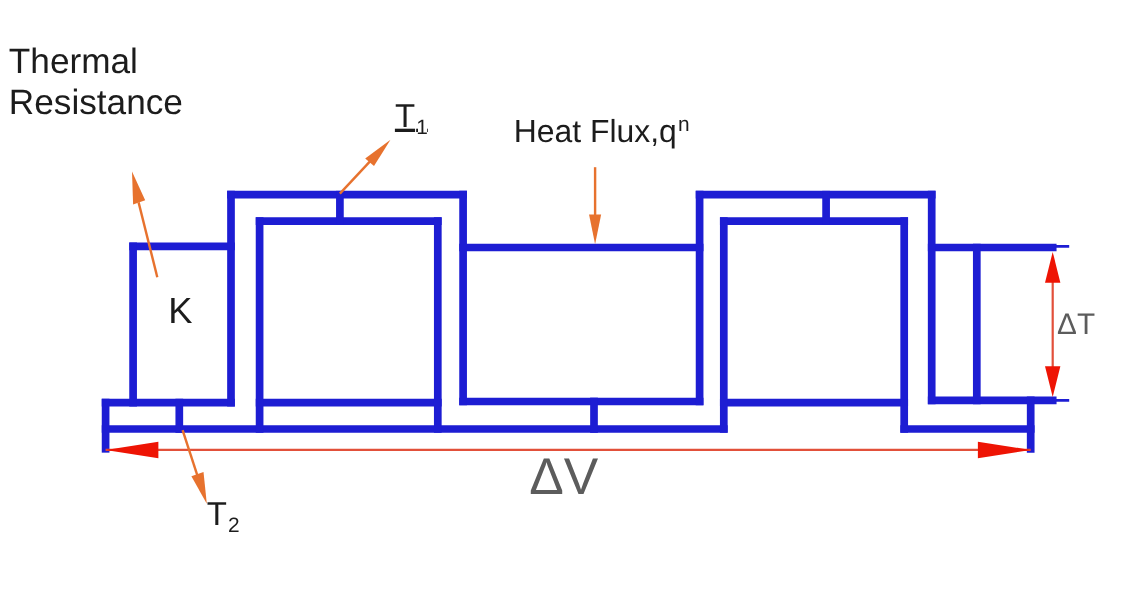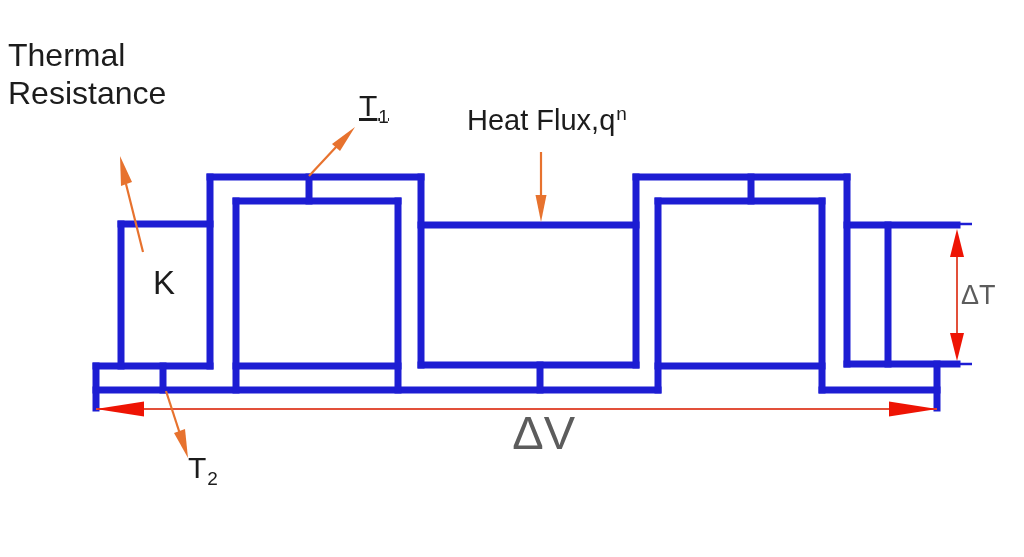--- a/index.html
+++ b/index.html
@@ -25,21 +25,21 @@
   .annhead{fill:var(--orange);stroke:none;}
   .label{position:absolute;color:var(--black);white-space:nowrap;}
   .trl{left:8px;top:36px;width:198px;font-size:32px;line-height:38px;}
   .t1{left:359px;top:89px;font-size:30px;text-decoration:underline;}
   .t2{left:188px;top:451px;font-size:30px;}
   .sub{font-size:19px;position:relative;top:7px;left:1px;}
   .hf{left:467px;top:104px;font-size:29px;text-align:center;}
   .sup{font-size:19px;position:relative;top:-10px;left:1px;}
   .k{left:153px;top:264px;font-size:33px;}
   .dt{left:961px;top:280px;font-size:27px;color:var(--gray);}
-  .dv{left:450px;top:405px;width:125px;text-align:right;font-size:47px;color:var(--gray);}
+  .dv{left:450px;top:405px;width:125px;text-align:center;font-size:47px;color:var(--gray);}
 </style>
 </head>
 <body>
 
 <div class="stage">
 
   <svg width="1024" height="557" viewBox="0 0 1024 557">
 
     <g>
 

